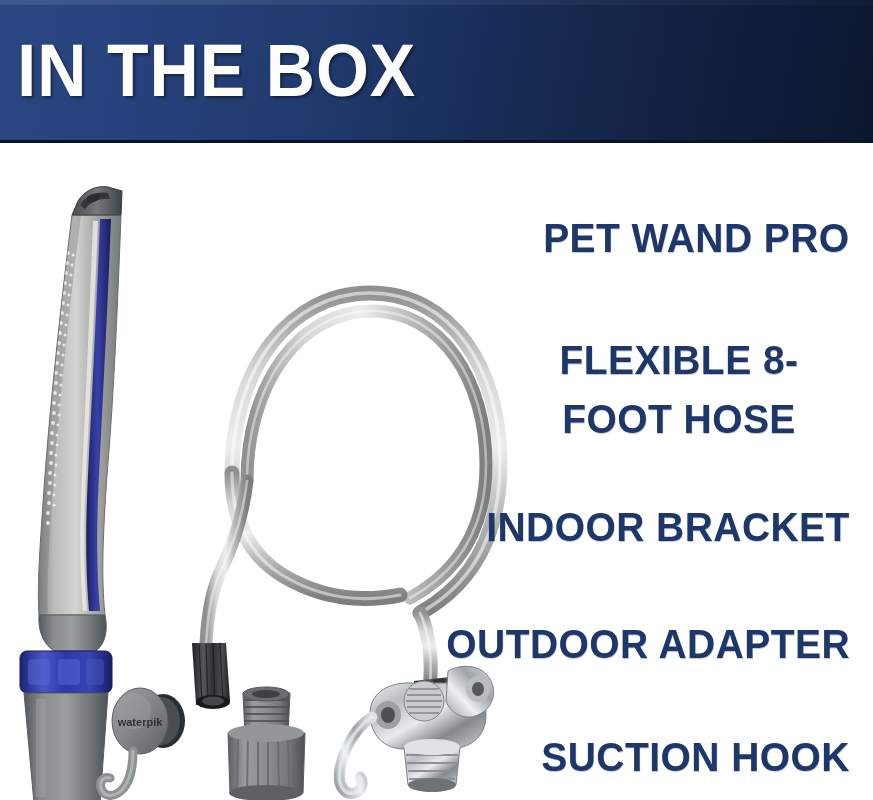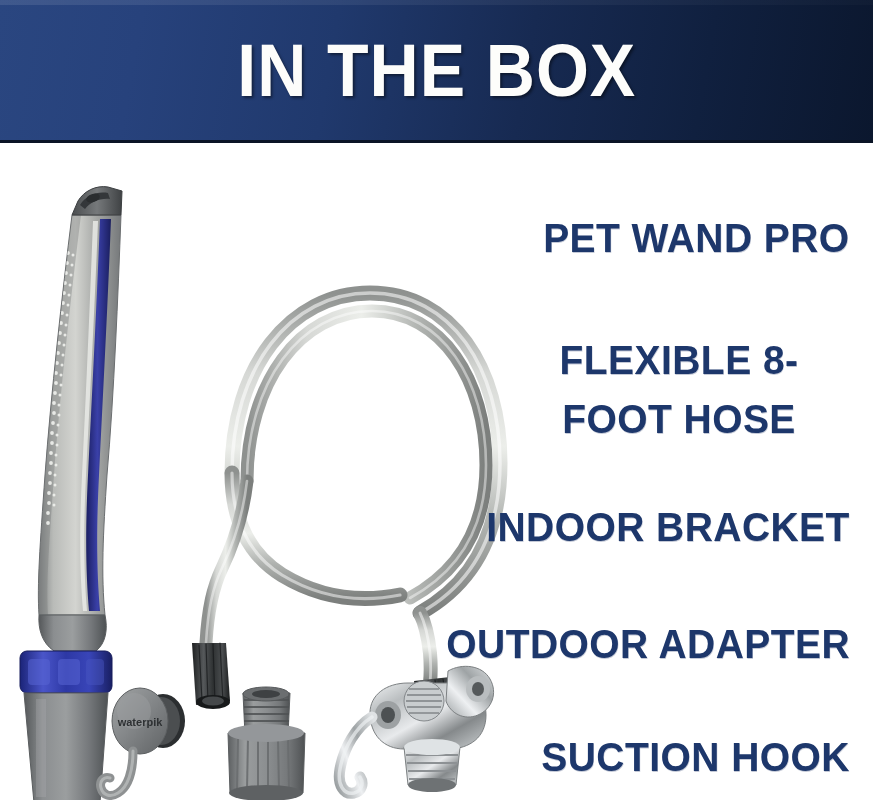--- a/index.html
+++ b/index.html
@@ -27,21 +27,21 @@
                 #2a4680 0%,
                 #27427c 16%,
                 #20396d 38%,
                 #172a52 60%,
                 #10203f 80%,
                 #0b172e 100%);
     border-bottom: 3px solid #0a1426;
     box-sizing: border-box;
     display: flex;
     align-items: center;
-    justify-content: center;
+    justify-content: flex-start;
     overflow: hidden;
   }
   .banner::before {
     content: "";
     position: absolute;
     left: 0; top: 0;
     width: 100%;
     height: 5px;
     background: linear-gradient(90deg, rgba(255,255,255,0.10), rgba(255,255,255,0.02));
   }

